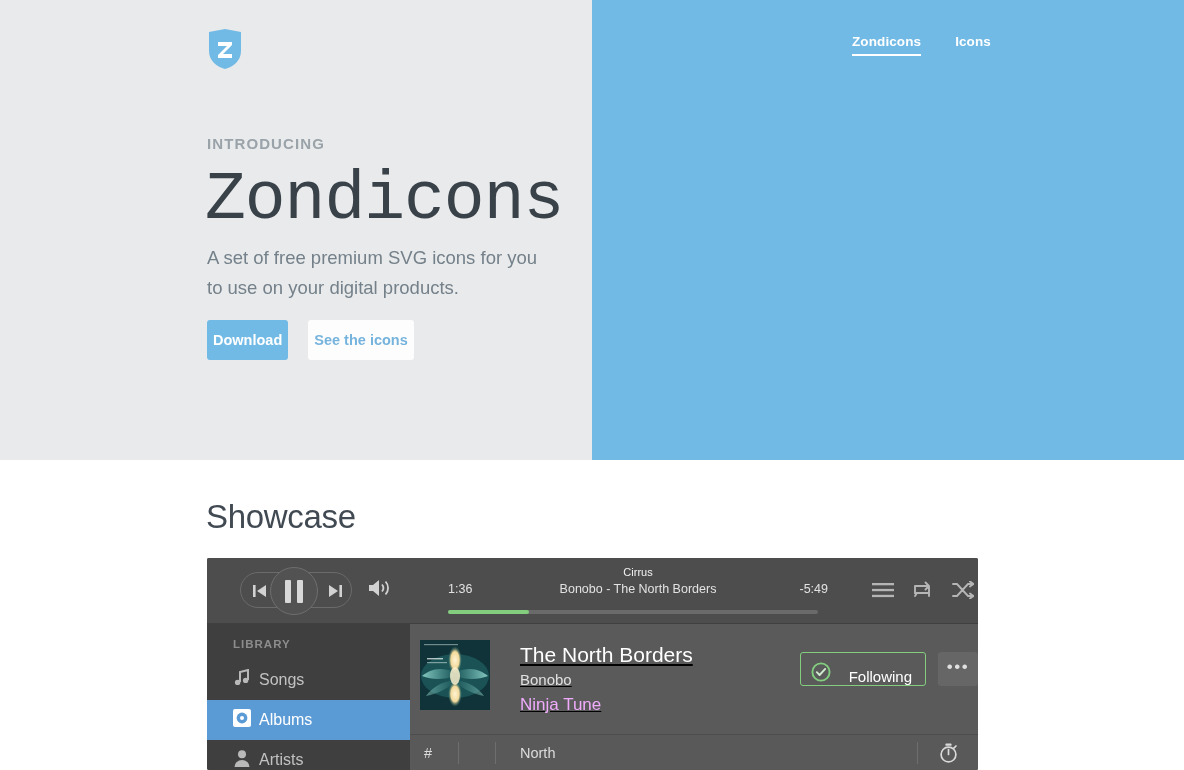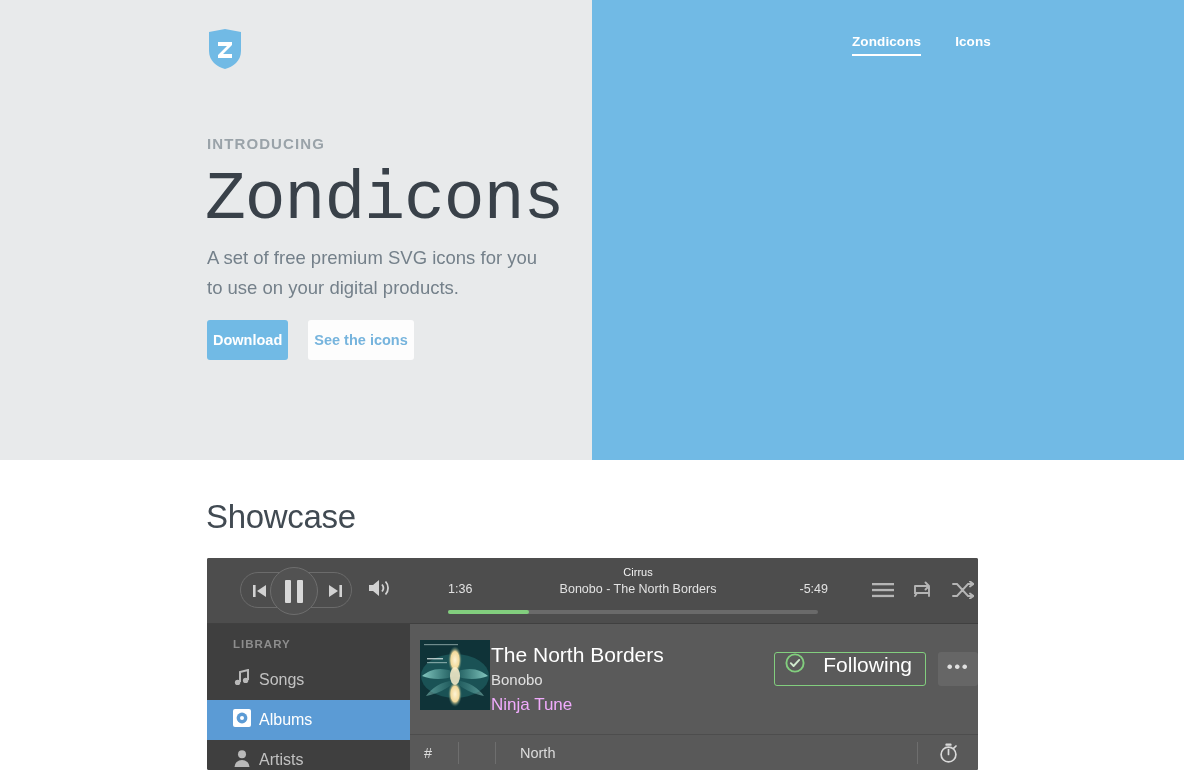--- a/index.html
+++ b/index.html
@@ -136,34 +136,34 @@
     font-size:16px; color:#c2c2c2;
   }
   .lib-item.active { background:#5b9bd5; color:#ffffff; }
 
   .content { flex:1; background:#5a5a5a; position:relative; }
   .album-row { display:flex; align-items:flex-start; padding:16px 0 0 10px; }
   .album-art {
     width:70px; height:70px; flex:0 0 70px;
     background:#123b3f; position:relative; overflow:hidden;
   }
-  .album-text { margin-left:1px; padding-top:3px; }
+  .album-text { margin-left:30px; padding-top:3px;text-decoration:underline; }
   .album-name { font-size:21px; color:#ffffff; }
   .album-artist { font-size:15px; color:#e0e0e0; margin-top:4px; }
   .album-label { font-size:17px; color:#f0abfc; margin-top:7px; }
 
   .album-actions {
     position:absolute; right:0px; top:28px; display:flex; align-items:center; gap:12px;
   }
   .follow-btn {
-    display:flex; align-items:flex-start; gap:18px;
+    display:flex; align-items:flex-end; gap:18px;
     border:1px solid #82ce7e; border-radius:3px;
     height:34px; padding:0 13px 0 10px; cursor:pointer;
     background:transparent;
-    font-family:inherit; font-size:21px; color:#ffffff;
+    font-family:inherit; font-size:15px; color:#ffffff;
   }
   .more-btn {
     width:40px; height:34px; border-radius:3px; background:#666666;
     display:flex; align-items:center; justify-content:center; cursor:pointer;
     border:none;
   }
   .more-btn span {
     color:#e0e0e0; font-size:17px; letter-spacing:1.5px; line-height:1;
     margin-top:-5px;
   }

